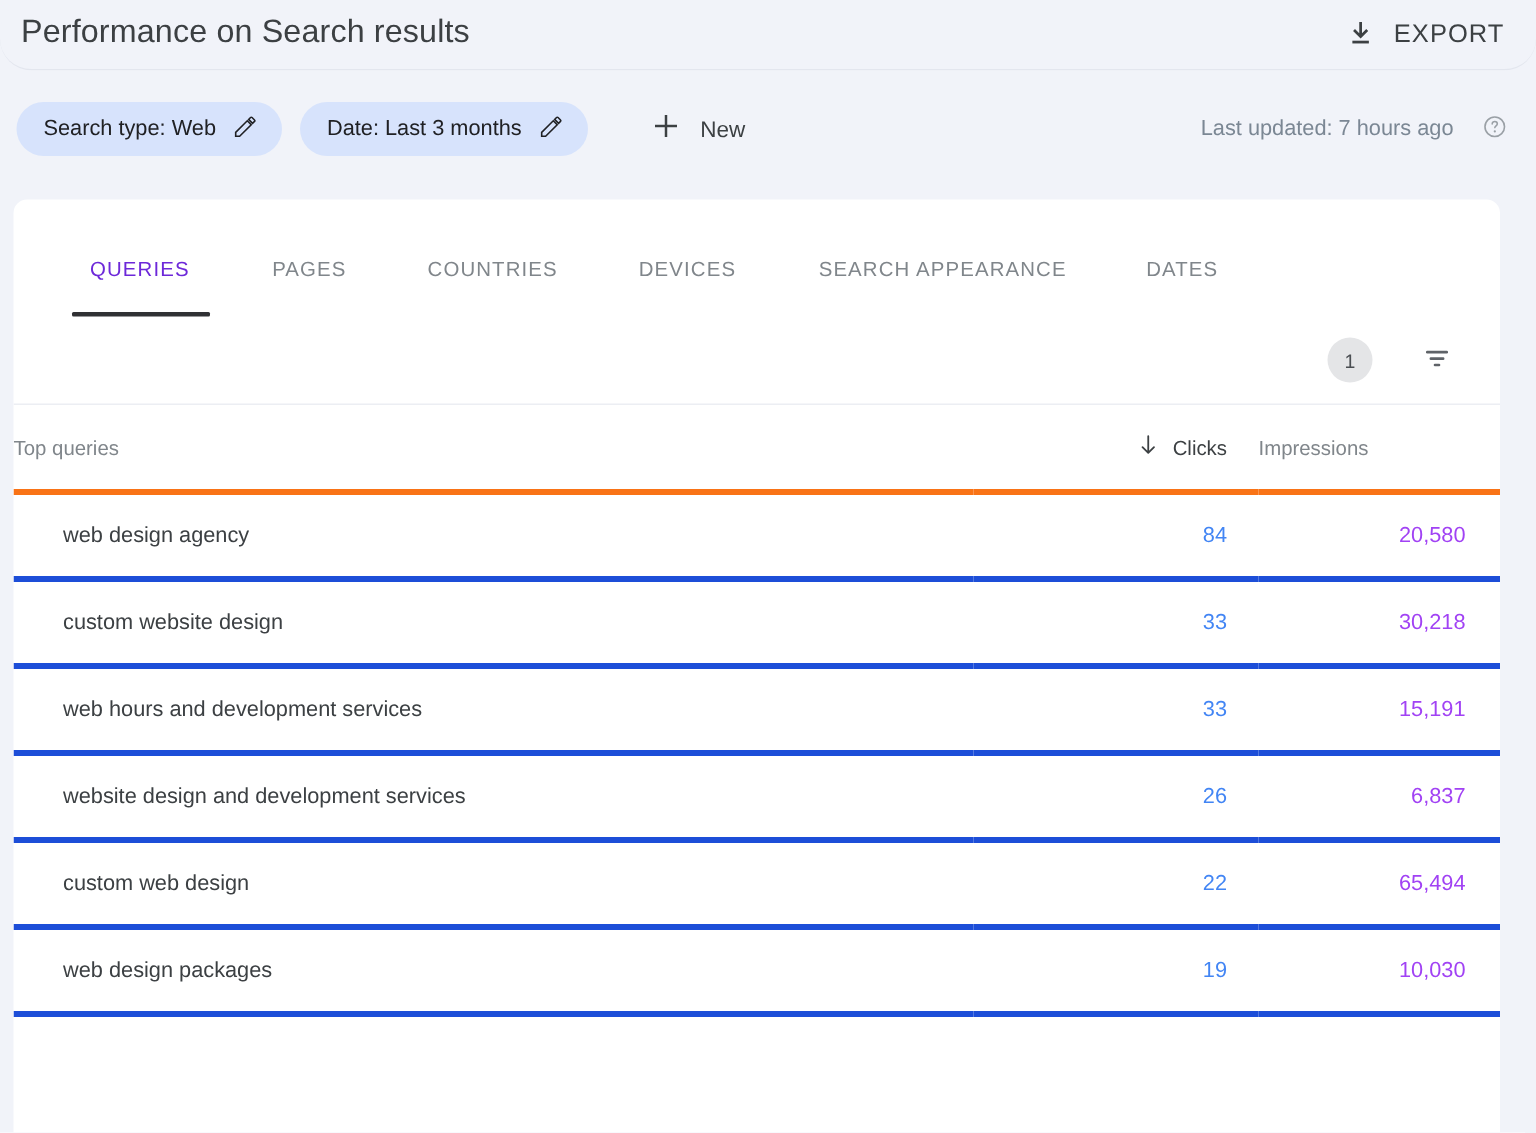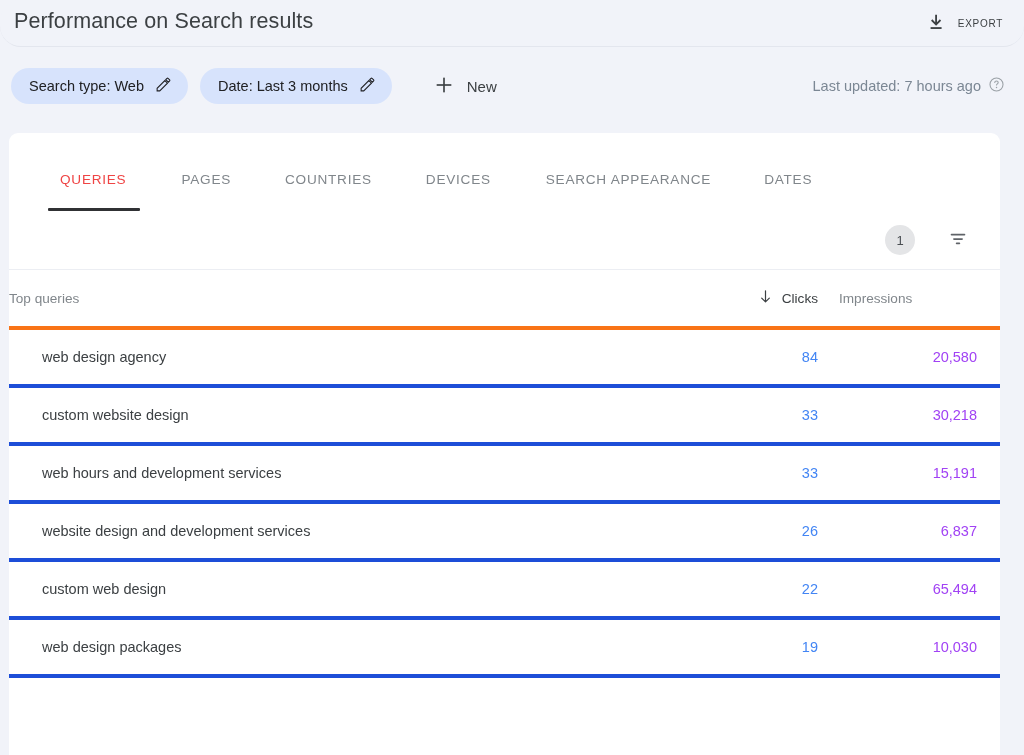--- a/index.html
+++ b/index.html
@@ -50,21 +50,21 @@
     display: flex;
     align-items: center;
     gap: 10px;
     cursor: pointer;
     background: none;
     border: none;
     padding: 4px 2px;
   }
 
   .export-label {
-    font-size: 10px;
+    font-size: 17px;
     letter-spacing: 0.7px;
     color: #3c4043;
     font-weight: 500;
   }
 
   .icon-export { display: block; }
 
   
   .filter-bar {
     height: 78px;
@@ -103,21 +103,21 @@
     cursor: pointer;
     margin-left: 19px;
     color: #3c4043;
     font-size: 15px;
   }
 
   .last-updated {
     margin-left: auto;
     display: inline-flex;
     align-items: center;
-    gap: 7px;
+    gap: 19px;
     font-size: 14.5px;
     color: #7b8794;
   }
 
   
   .card {
     position: absolute;
     left: 9px;
     top: 133px;
     width: 991px;
@@ -145,21 +145,21 @@
     font-size: 13.6px;
     letter-spacing: 0.75px;
     color: #80868b;
     padding: 0 0 24px 0;
     margin-right: 62px;
     white-space: nowrap;
     font-weight: 400;
   }
 
   .tab.active {
-    color: #ef4444;
+    color: #6d28d9;
     font-weight: 500;
   }
 
   .tab.active::after {
     content: "";
     position: absolute;
     left: -12px;
     right: -14px;
     bottom: 0;
     height: 3px;

